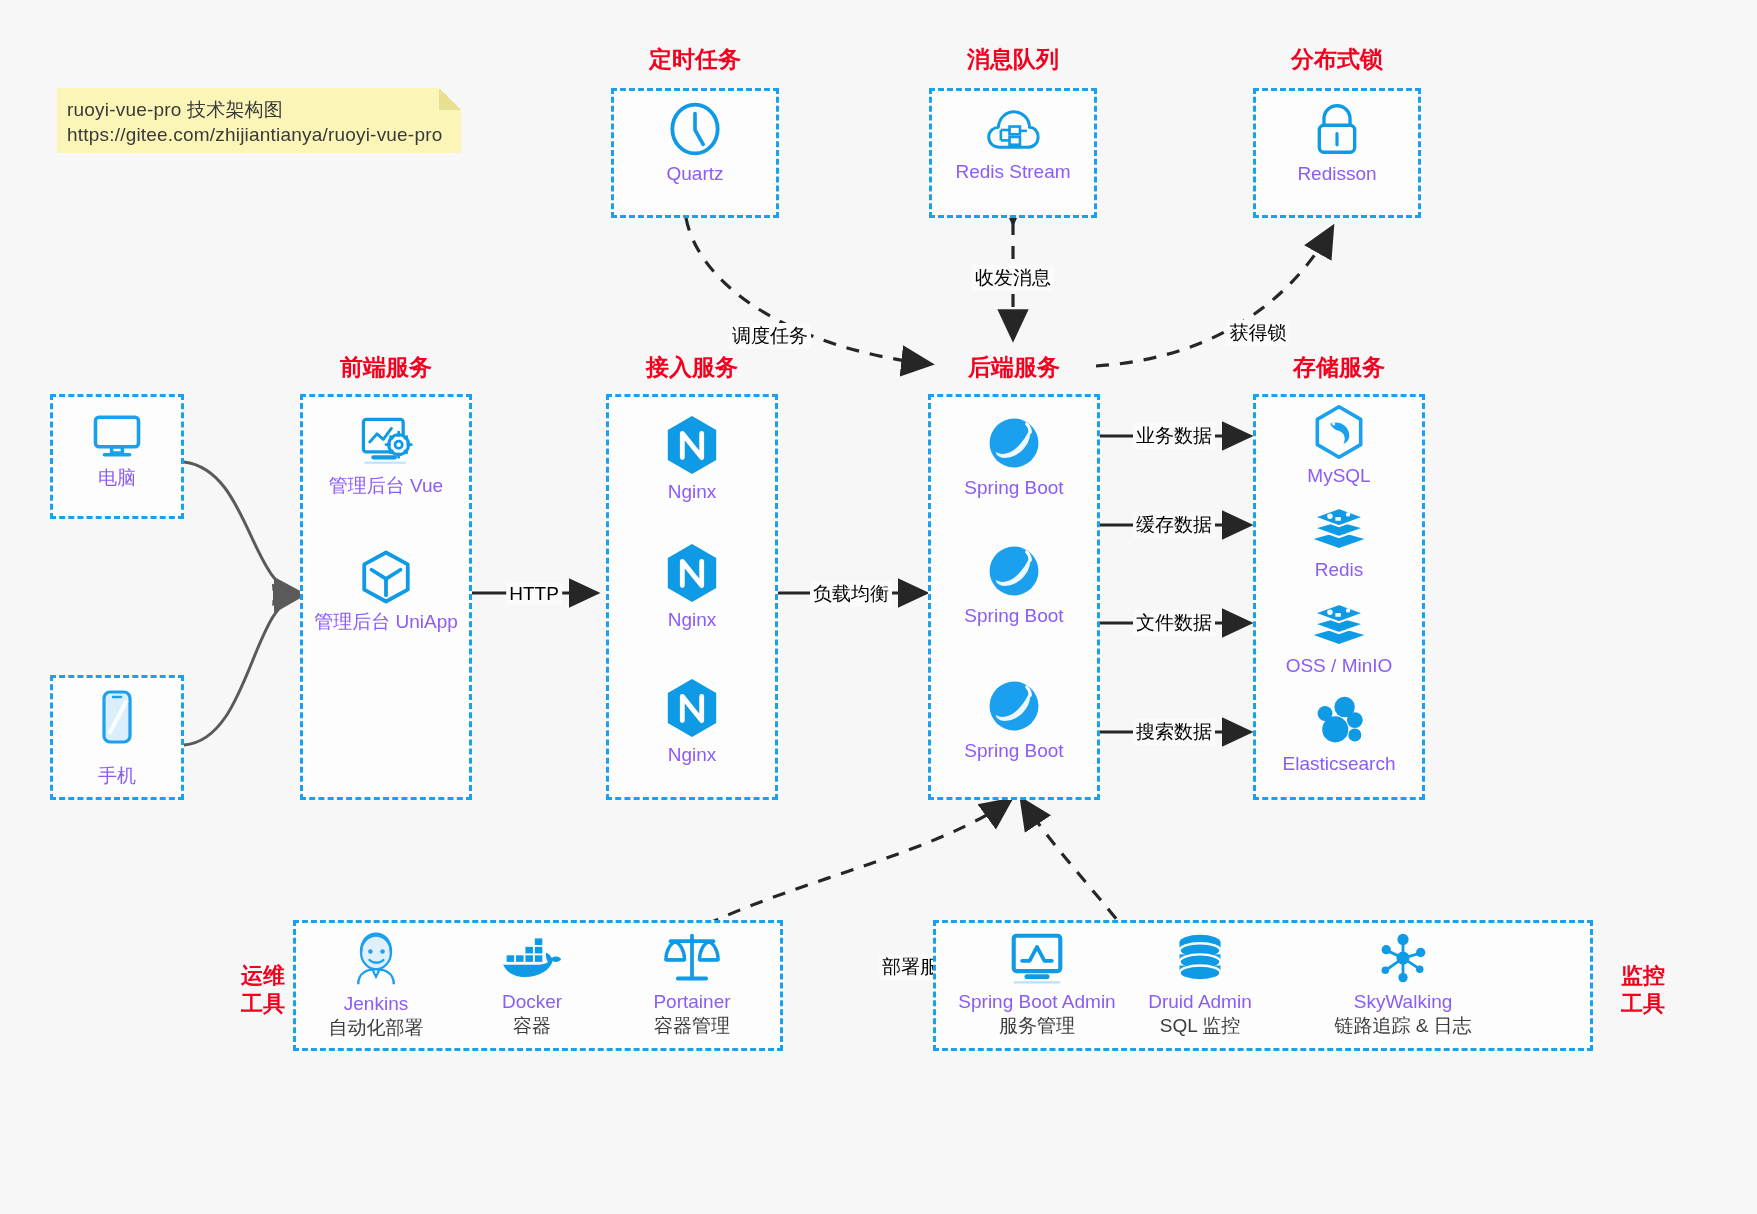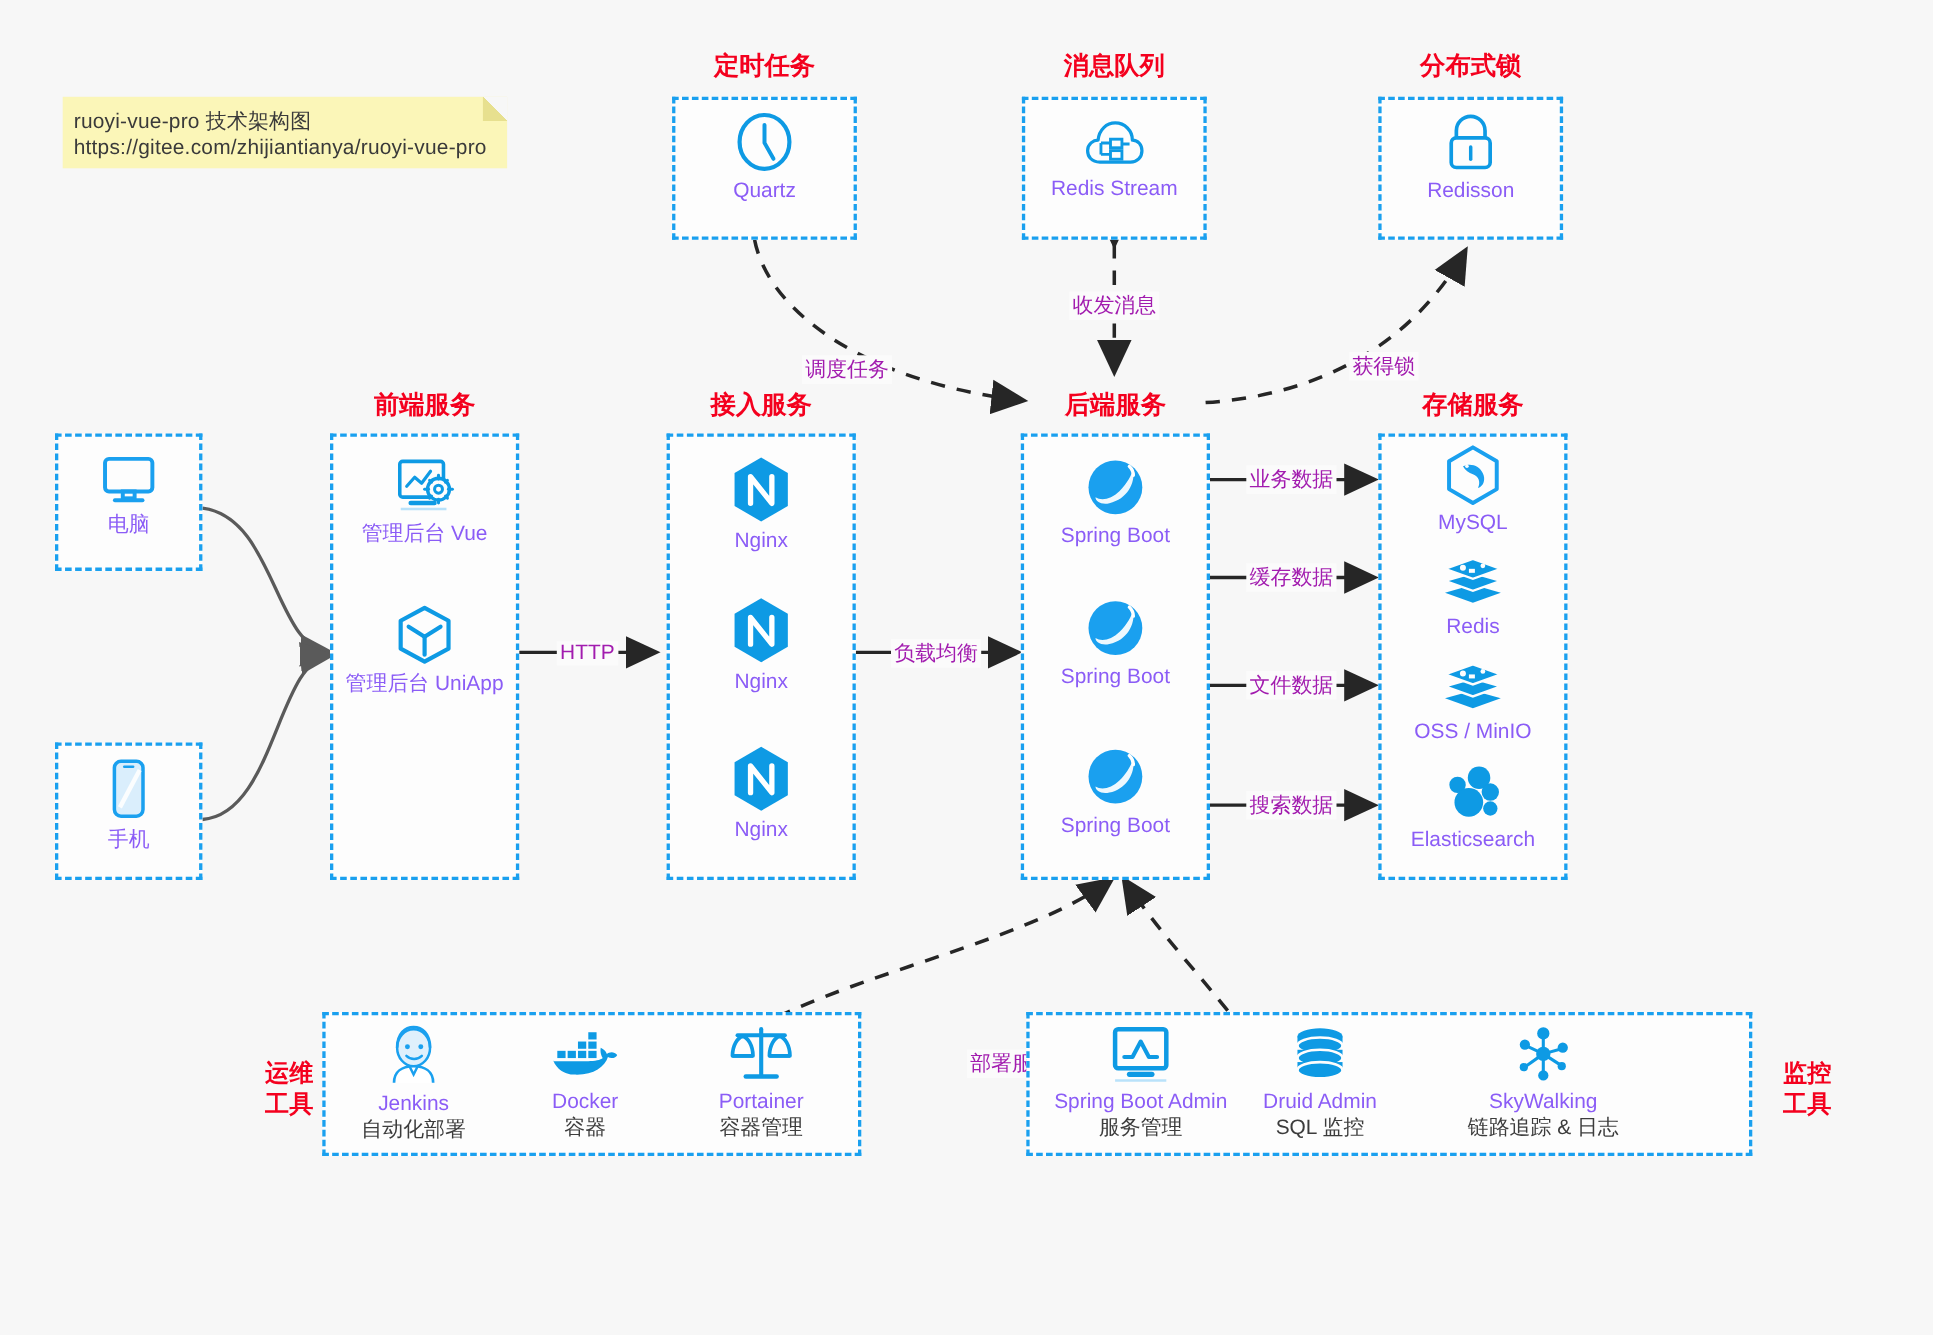--- a/index.html
+++ b/index.html
@@ -60,21 +60,21 @@
   }
   .node .lbl{
     font-size:19px;color:#8b5cf6;white-space:nowrap;margin-top:4px;line-height:1.25;
   }
   .node .lbl2{font-size:19px;color:#3c3c3c;white-space:nowrap;line-height:1.25;}
   .ico{display:block;}
 
   
   .elbl{
     position:absolute;
-    font-size:19px;color:#a21caf;
+    font-size:19px;color:#000000;
     background:#fbfbfb;
     padding:0 3px;
     white-space:nowrap;
     transform:translate(-50%,-50%);
   }
   .elbl.cn{font-size:19px;}
 </style>
 </head>
 <body>
 
@@ -171,21 +171,21 @@
   <div class="node" style="left:50px;top:410px;width:134px;">
     <svg class="ico" width="58" height="52" viewBox="0 0 64 58">
       <rect x="8" y="8" width="48" height="33" rx="4" fill="none" stroke="#1aa0ef" stroke-width="4"></rect>
       <rect x="26" y="41" width="12" height="7" fill="none" stroke="#1aa0ef" stroke-width="4"></rect>
       <line x1="18" y1="50" x2="46" y2="50" stroke="#1aa0ef" stroke-width="4" stroke-linecap="round"></line>
     </svg>
     <div class="lbl">电脑</div>
   </div>
 
   <div class="gbox" style="left:50px;top:675px;width:134px;height:125px;"></div>
-  <div class="node" style="left:50px;top:688px;width:134px;">
+  <div class="node" style="left:50px;top:688px;width:134px;gap:12px;">
     <svg class="ico" width="40" height="60" viewBox="0 0 40 60">
       <rect x="7" y="4" width="26" height="50" rx="6" fill="#daeefc" stroke="#1aa0ef" stroke-width="3.2"></rect>
       <line x1="12" y1="46" x2="30" y2="12" stroke="#ffffff" stroke-width="4" opacity=".9"></line>
       <line x1="16" y1="9" x2="24" y2="9" stroke="#1aa0ef" stroke-width="2.4" stroke-linecap="round"></line>
     </svg>
     <div class="lbl">手机</div>
   </div>
 
   <div class="gtitle" style="left:300px;top:352px;width:172px;font-family:Liberation Serif, serif;">前端服务</div>
   <div class="gbox" style="left:300px;top:394px;width:172px;height:406px;"></div>

